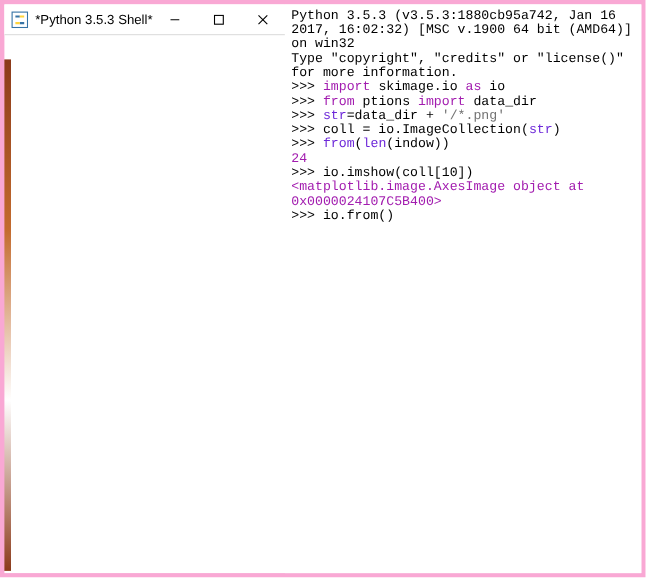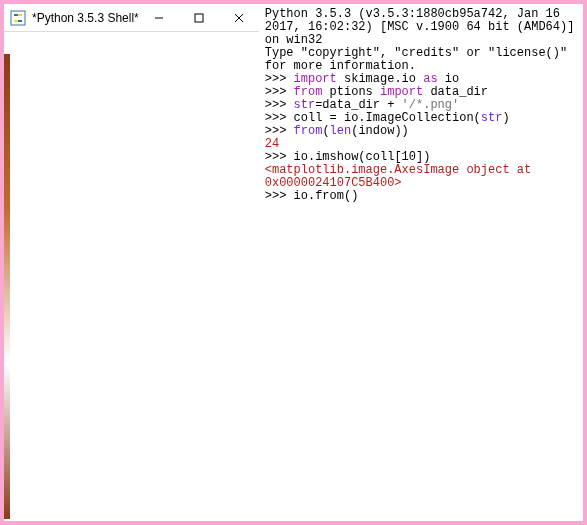--- a/index.html
+++ b/index.html
@@ -11,21 +11,21 @@
   .win-controls { display: flex; height: 100%; }
   .win-btn { width: 40px; height: 100%; display: flex; align-items: center; justify-content: center; font-size: 12px; color: #000; }
   .menubar { height: 22px; background: #fff; display: flex; align-items: center; padding: 0 8px; border-bottom: 1px solid #ccc; gap: 14px; }
   .menu-item { font-size: 12px; color: #000; cursor: default; }
   .menu-item .ul { text-decoration: underline; }
   .content { flex: 1; padding: 4px 6px; font-family: "Courier New", monospace; font-size: 12px; line-height: 13px; white-space: pre-wrap; overflow: hidden; background: #fff; }
   .prompt { color: #000; }
   .kw { color: #a21caf; }
   .str { color: #737373; }
   .builtin { color: #6d28d9; }
-  .output { color: #b91c1c; }
+  .output { color: #a21caf; }
   .sides { position: absolute; left: 0; top: 54px; width: 10px; height: 465px; background: linear-gradient(#8b3a1a, #c36b2e, #fff, #8b3a1a); z-index: -1; }
   body { position: relative; }
 </style>
 </head>
 <body>
 
 <div class="window">
   <div class="titlebar">
     <span class="titlebar-icon">
       <svg viewBox="0 0 16 16" width="16" height="16">

